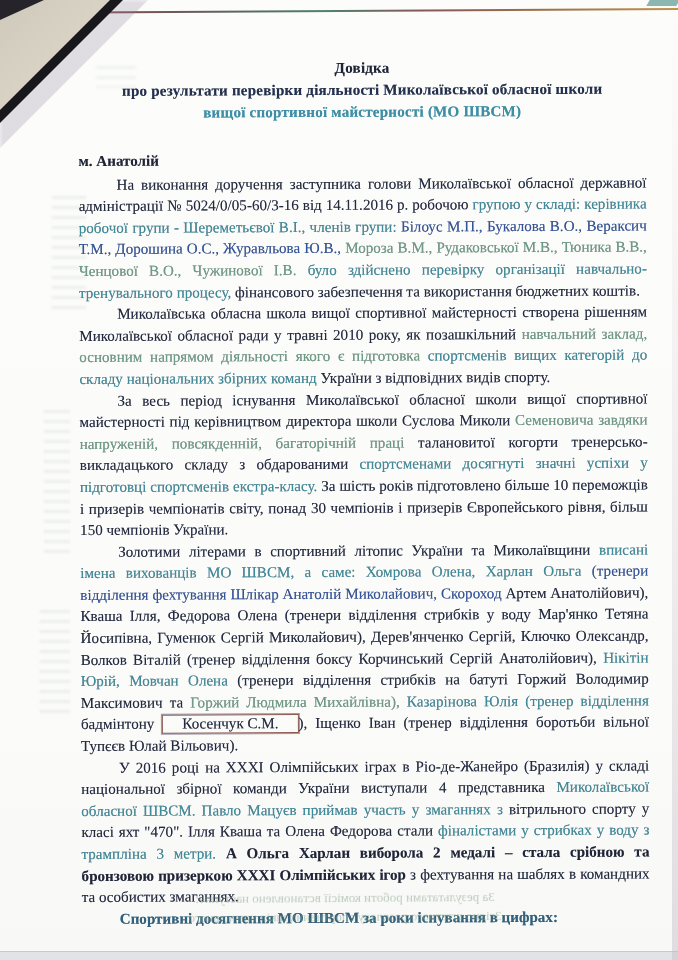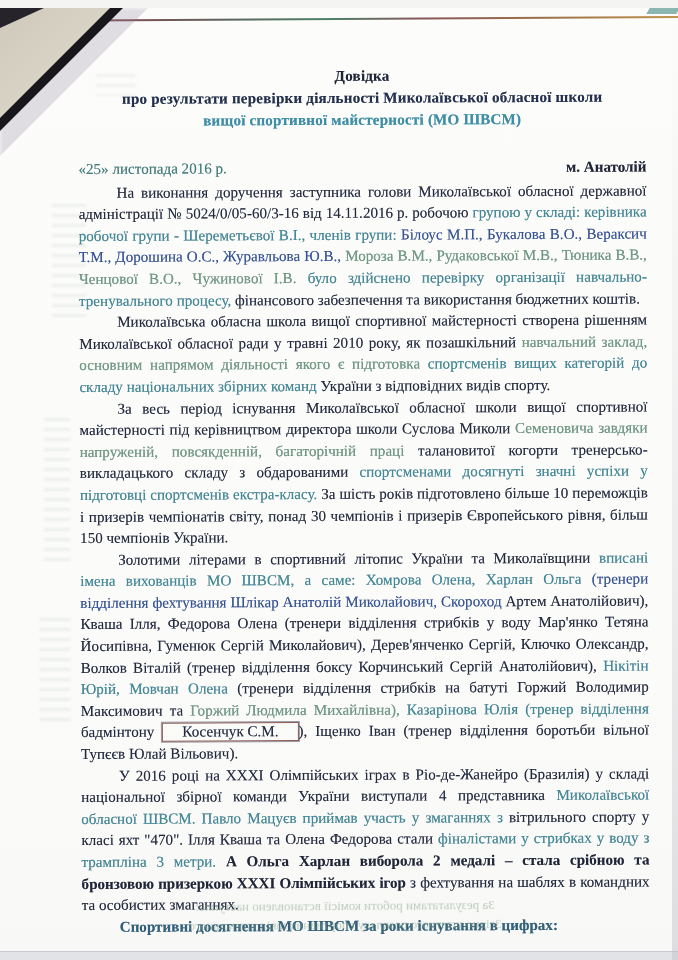--- a/index.html
+++ b/index.html
@@ -2,21 +2,21 @@
 <html lang="uk"><head>
 <meta charset="utf-8">
 <style>
   html,body{margin:0;padding:0;}
   body{
     width:678px;height:960px;overflow:hidden;position:relative;
     background:#f4f4f2;
     font-family:"Liberation Serif","DejaVu Serif",serif;
   }
   .scan{
-    position:absolute;inset:0;background:linear-gradient(180deg,#fcfcfa 0%,#fbfbf9 70%,#f8f8f6 100%);margin-top:8px;
+    position:absolute;inset:0;background:linear-gradient(180deg,#fcfcfa 0%,#fbfbf9 70%,#f8f8f6 100%);
   }
   
   .top-line{
     position:absolute;left:-4px;right:-4px;top:10px;height:2.4px;
     background:linear-gradient(90deg,#3a7d7d 0%,#6b2f35 18%,#404a44 34%,#2f6e4f 48%,#713a3f 62%,#8a5a2a 80%,#b9802f 100%);
     transform:rotate(-0.35deg);opacity:.85;
   }
   .top-right-mark{
     position:absolute;right:0;top:0;width:30px;height:6px;
     background:#2e7d72;opacity:.55;transform:skewX(-30deg);
@@ -116,21 +116,20 @@
 
   <div class="content">
 
     <div class="title">
       <div class="l1">Довідка</div>
       <div class="l2">про результати перевірки діяльності Миколаївської обласної школи</div>
       <div class="l3">вищої спортивної майстерності (МО ШВСМ)</div>
     </div>
 
     <div class="date-row">
-      <span class="date-left">«25» листопада 2016 р.</span>
       <span class="date-right">м. Анатолій</span>
     </div>
 
     <p class="para"><span class="ink">На виконання доручення заступника голови Миколаївської обласної державної адміністрації № 5024/0/05-60/3-16 від 14.11.2016 р. робочою </span><span class="teal">групою у складі: керівника робочої групи - Шереметьєвої В.І., членів групи: </span><span class="blue">Білоус М.П., Букалова В.О., Вераксич Т.М., Дорошина О.С., Журавльова Ю.В., </span><span class="green">Мороза В.М., Рудаковської М.В., Тюника В.В., Ченцової В.О., Чужинової І.В. </span><span class="teal">було здійснено перевірку організації навчально-тренувального процесу, </span><span class="ink">фінансового забезпечення та використання бюджетних коштів.</span></p>
 
     <p class="para"><span class="ink">Миколаївська обласна школа вищої спортивної майстерності створена рішенням Миколаївської обласної ради у травні 2010 року, як позашкільний </span><span class="green">навчальний заклад, основним напрямом діяльності якого є підготовка </span><span class="teal">спортсменів вищих категорій до складу національних збірних команд </span><span class="ink">України з відповідних видів спорту.</span></p>
 
     <p class="para"><span class="ink">За весь період існування Миколаївської обласної школи вищої спортивної майстерності під керівництвом директора школи Суслова Миколи </span><span class="green">Семеновича завдяки напруженій, повсякденній, багаторічній праці </span><span class="ink">талановитої когорти тренерсько-викладацького складу з обдарованими </span><span class="teal">спортсменами досягнуті значні успіхи у підготовці спортсменів екстра-класу. </span><span class="ink">За шість років підготовлено більше 10 переможців і призерів чемпіонатів світу, понад 30 чемпіонів і призерів Європейського рівня, більш 150 чемпіонів України.</span></p>
 
     <p class="para"><span class="ink">Золотими літерами в спортивний літопис України та Миколаївщини </span><span class="teal">вписані імена вихованців МО ШВСМ, а саме: Хомрова Олена, Харлан Ольга </span><span class="blue">(тренери відділення фехтування Шлікар Анатолій Миколайович, Скороход </span><span class="ink">Артем Анатолійович), Кваша Ілля, Федорова Олена (тренери відділення стрибків у воду Мар'янко Тетяна Йосипівна, Гуменюк Сергій Миколайович), Дерев'янченко Сергій, Ключко Олександр, Волков Віталій (тренер відділення боксу Корчинський Сергій Анатолійович), </span><span class="teal">Нікітін Юрій, Мовчан Олена </span><span class="ink">(тренери відділення стрибків на батуті Горжий Володимир Максимович та </span><span class="green">Горжий Людмила Михайлівна), </span><span class="teal">Казарінова Юлія (тренер відділення </span><span class="ink">бадмінтону </span><span class="ink boxed">Косенчук С.М.</span><span class="ink">), Іщенко Іван (тренер відділення боротьби вільної Тупєєв Юлай Вільович).</span></p>

